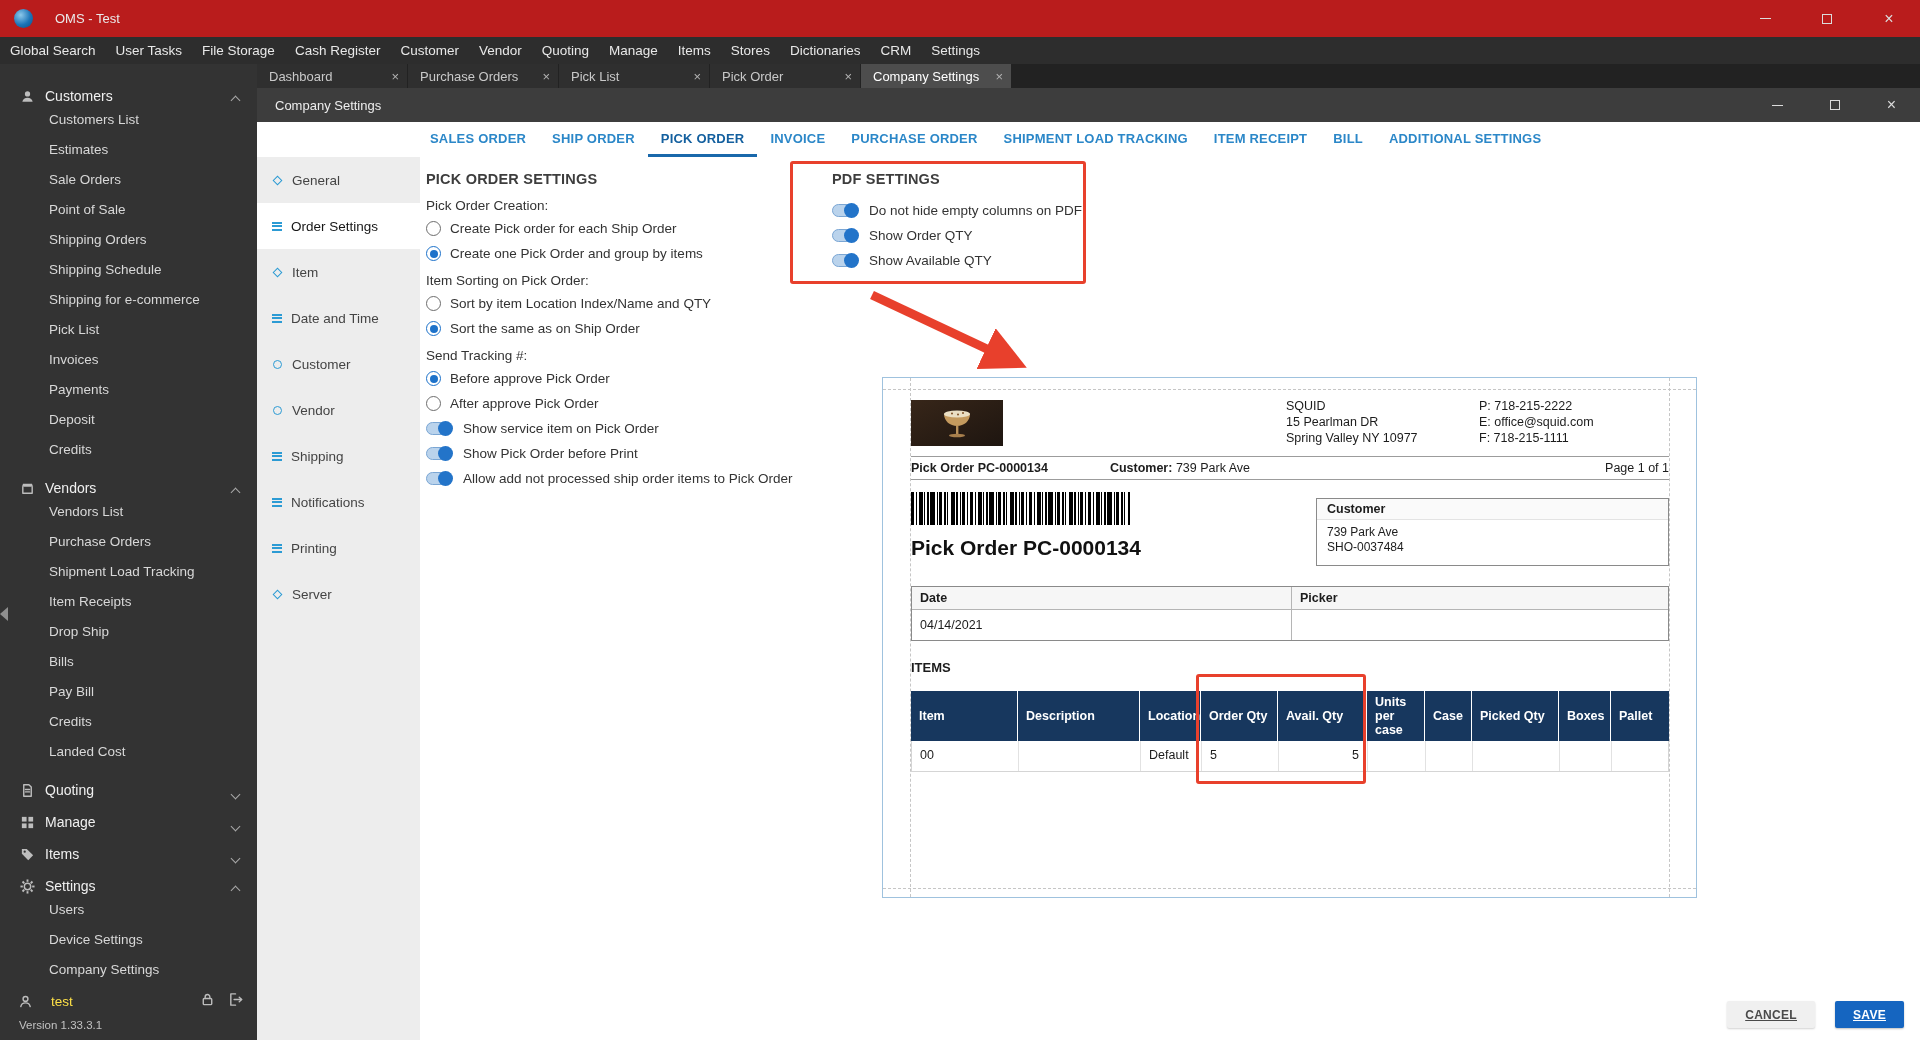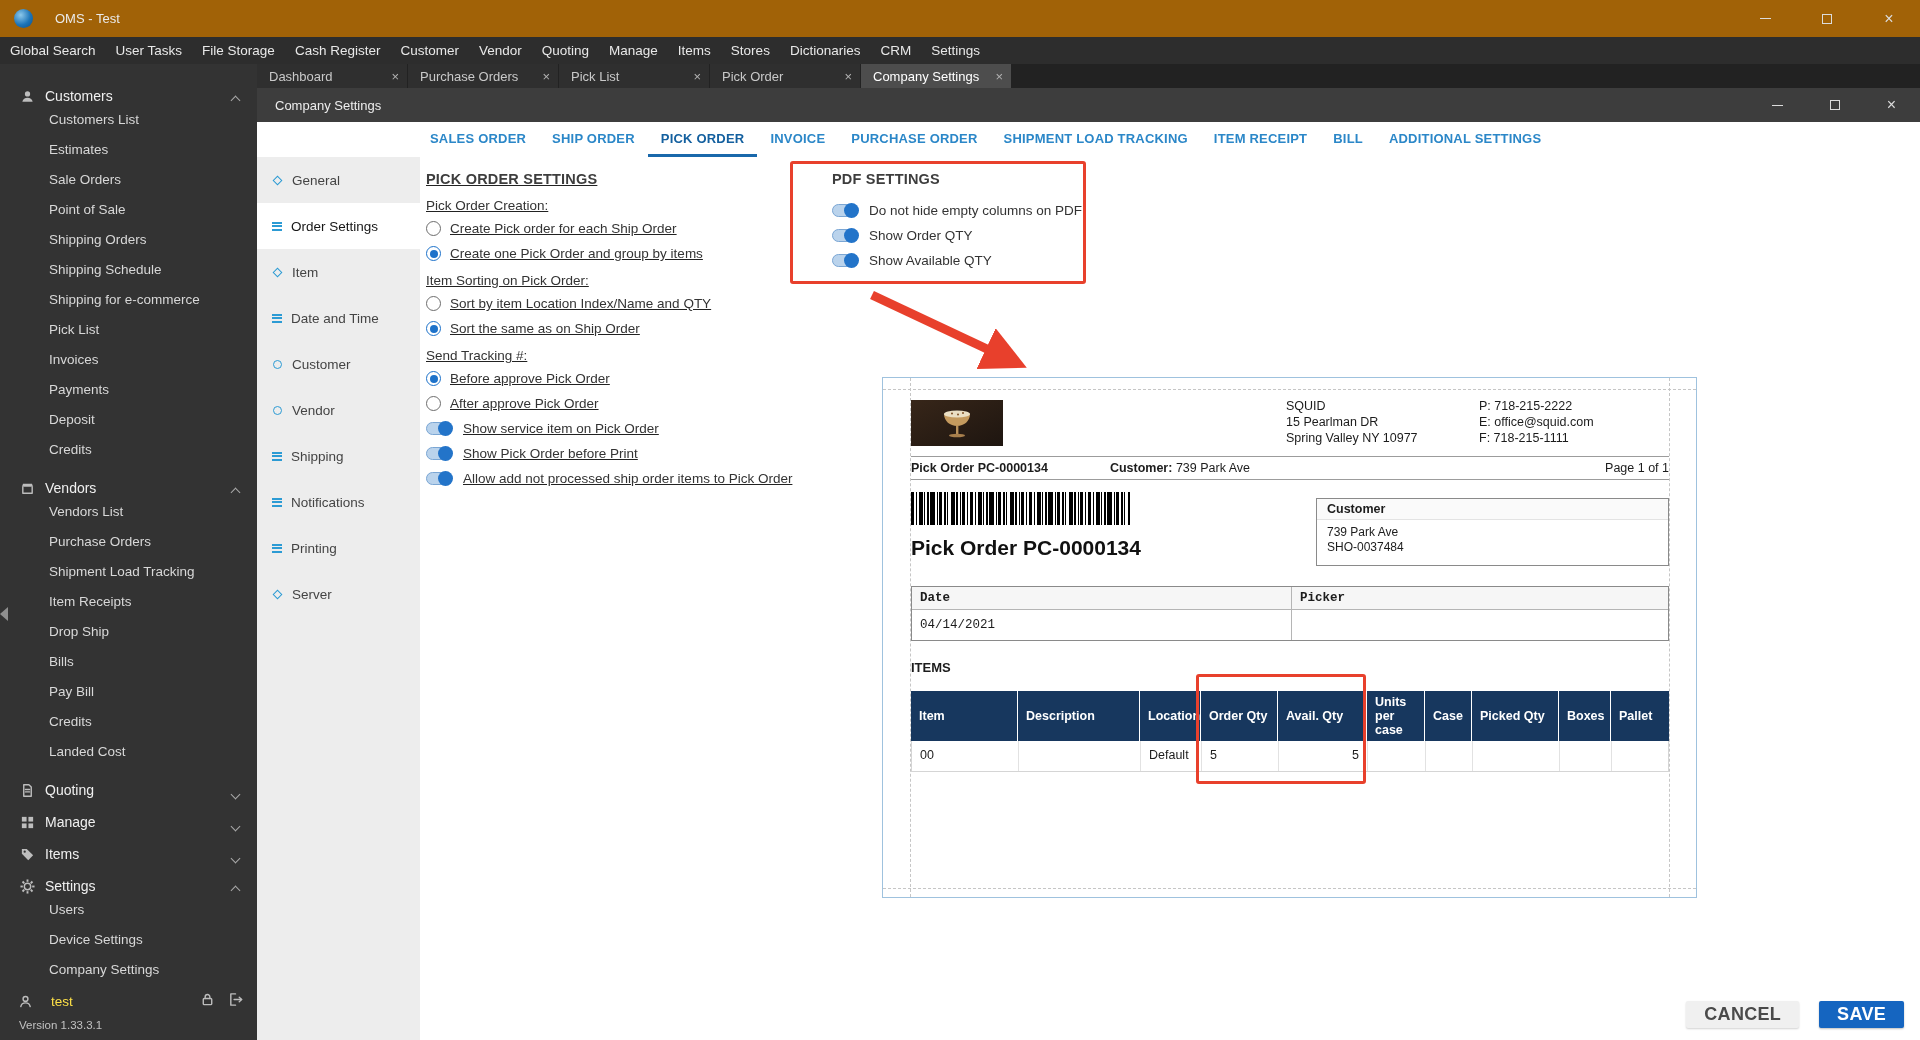--- a/index.html
+++ b/index.html
@@ -3,21 +3,21 @@
 <meta charset="utf-8">
 <title>OMS - Test</title>
 <style>
   * { box-sizing: border-box; margin: 0; padding: 0; }
   html,body { width:1920px; height:1040px; }
   body {
     position: relative; overflow: hidden; background:#fff;
     font-family: "Liberation Sans", sans-serif; color:#222;
   }
   
-  .titlebar { position:absolute; left:0; top:0; right:0; height:37px; background:#a16207; display:flex; align-items:center; }
+  .titlebar { position:absolute; left:0; top:0; right:0; height:37px; background:#b91c1c; display:flex; align-items:center; }
   .app-icon { width:19px; height:19px; border-radius:50%; margin-left:14px;
     background: radial-gradient(circle at 35% 32%, #8cc8ea, #1c74b8 55%, #0d4e86); }
   .tb-title { margin-left:22px; font-size:13px; color:#eaeaea; }
   .win-controls { margin-left:auto; display:flex; height:100%; }
   .win-btn { width:62px; display:flex; align-items:center; justify-content:center; color:#dcdcdc; }
   .g-min { width:11px; height:0; border-top:1px solid #dcdcdc; display:inline-block; }
   .g-max { width:10px; height:10px; border:1px solid #dcdcdc; display:inline-block; }
   .g-close { font-size:16px; line-height:1; }
   
   .menubar { position:absolute; left:0; top:37px; right:0; height:27px; background:#2d2d2d; display:flex; align-items:stretch; }
@@ -59,21 +59,21 @@
   .settings-nav { position:absolute; left:0; top:0; bottom:0; width:163px; background:#ededed; }
   .nav-item { height:46px; display:flex; align-items:center; padding-left:15px; gap:9px; font-size:13.5px; color:#444; }
   .nav-item.active { background:#fff; color:#161616; }
   .ni { flex:none; }
   .ni-diamond { width:7px; height:7px; border:1.5px solid #2c9bd4; transform:rotate(45deg); margin:0 2px; }
   .ni-circle { width:9px; height:9px; border:1.5px solid #2c9bd4; border-radius:50%; margin:0 1px; }
   .ni-lines { width:10px; height:9px; border-top:2px solid #2c9bd4; border-bottom:2px solid #2c9bd4;
     background:linear-gradient(#2c9bd4,#2c9bd4) center/10px 2px no-repeat; }
   
   .settings-content { position:absolute; left:163px; top:0; right:0; bottom:0; }
-  .pick-col { position:absolute; left:6px; top:6px; width:400px;text-decoration:underline; }
+  .pick-col { position:absolute; left:6px; top:6px; width:400px; }
   .pdf-col { position:absolute; left:412px; top:6px; width:280px; }
   .sec-heading { font-size:14.5px; font-weight:bold; color:#3d3d3d; margin:8px 0 11px; letter-spacing:.2px; }
   .sec-label { font-size:13.5px; color:#333; margin:7px 0 3px; }
   .opt-row { height:25px; display:flex; align-items:center; gap:9px; font-size:13.5px; color:#333; }
   .radio { width:15px; height:15px; border-radius:50%; border:1.5px solid #6d6d6d; position:relative; flex:none; }
   .radio.checked { border-color:#1d72ca; }
   .radio.checked::after { content:''; position:absolute; inset:2.5px; border-radius:50%; background:#1d72ca; }
   .toggle { width:26px; height:13px; border-radius:7px; background:#bad3ec; border:1px solid #7aa6d4; position:relative; flex:none; margin-right:2px; }
   .toggle.on::after { content:''; position:absolute; right:-2px; top:-2px; width:15px; height:15px; border-radius:50%; background:#2374c9; }
   
@@ -95,40 +95,40 @@
   .pm-customer { margin-left:62px; }
   .pm-customer b { font-weight:bold; }
   .pm-page { margin-left:auto; }
   .pdf-barcode { position:absolute; left:0; top:102px; width:219px; height:33px; }
   .pdf-title { position:absolute; left:0; top:146px; font-size:21px; font-weight:bold; color:#111; }
   .pdf-custbox { position:absolute; left:405px; top:108px; width:353px; height:68px; border:1px solid #8a8a8a; }
   .pcb-header { padding:3px 10px; font-size:12.5px; font-weight:bold; background:#fafafa; border-bottom:1px solid #e3e3e3; }
   .pcb-body { padding:5px 10px; font-size:12px; line-height:15px; }
   .pdf-datetable { position:absolute; left:0; top:196px; width:758px; border:1px solid #8a8a8a; }
   .pdt-head { display:flex; background:#f6f6f6; border-bottom:1px solid #b5b5b5; font-size:12.5px; font-weight:bold; }
-  .pdt-head > div, .pdt-row > div { padding:4px 8px;font-family:Liberation Mono, monospace; }
+  .pdt-head > div, .pdt-row > div { padding:4px 8px; }
   .pdt-row { display:flex; font-size:12.5px; }
   .pdt-row > div { padding:8px 8px; }
   .pdt-c1 { width:380px; border-right:1px solid #b5b5b5; flex:none; }
   .pdt-c2 { flex:1; }
   .pdf-items-label { position:absolute; left:0; top:270px; font-size:13px; font-weight:bold; }
   .pdf-table { position:absolute; left:0; top:301px; width:758px; font-size:12.5px; }
   .pt-head { display:flex; background:#17375e; color:#fff; font-weight:bold; }
   .pt-head > div { min-height:37px; padding:4px 8px; border-right:1px solid #fff; display:flex; align-items:center; line-height:14px; }
   .pt-head > div:last-child { border-right:none; }
   .pt-row { display:flex; border:1px solid #d5d5d5; border-top:none; }
   .pt-row > div { min-height:30px; padding:7px 8px; border-right:1px solid #e2e2e2; }
   .pt-row > div:last-child { border-right:none; }
   .cw0{width:107px;flex:none;} .cw1{width:122px;flex:none;} .cw2{width:61px;flex:none;}
   .cw3{width:77px;flex:none;} .cw4{width:89px;flex:none;} .cw5{width:58px;flex:none;}
   .cw6{width:47px;flex:none;} .cw7{width:87px;flex:none;} .cw8{width:52px;flex:none;} .cw9{width:58px;flex:none;}
   .ta-r { text-align:right; justify-content:flex-end; }
   
   .modal-footer { position:absolute; right:16px; bottom:12px; display:flex; gap:20px; }
-  .btn { height:27px; display:flex; align-items:center; padding:0 18px; font-size:18px; letter-spacing:.3px; border-radius:2px; font-weight:bold; }
+  .btn { height:27px; display:flex; align-items:center; padding:0 18px; font-size:12px; letter-spacing:.3px; border-radius:2px; font-weight:bold;text-decoration:underline; }
   .btn-cancel { background:#f0f0f0; color:#4a4a4a; box-shadow:0 1px 2px rgba(0,0,0,.18); }
   .btn-save { background:#1565c0; color:#fff; box-shadow:0 1px 2px rgba(0,0,0,.25); }
   svg .ln { stroke:#bdbdbd; stroke-width:1.5; fill:none; stroke-linecap:round; stroke-linejoin:round; }
   svg .fl { fill:#bdbdbd; }
 </style>
 </head>
 <body>
 
 <div class="titlebar">
   <span class="app-icon"></span>

